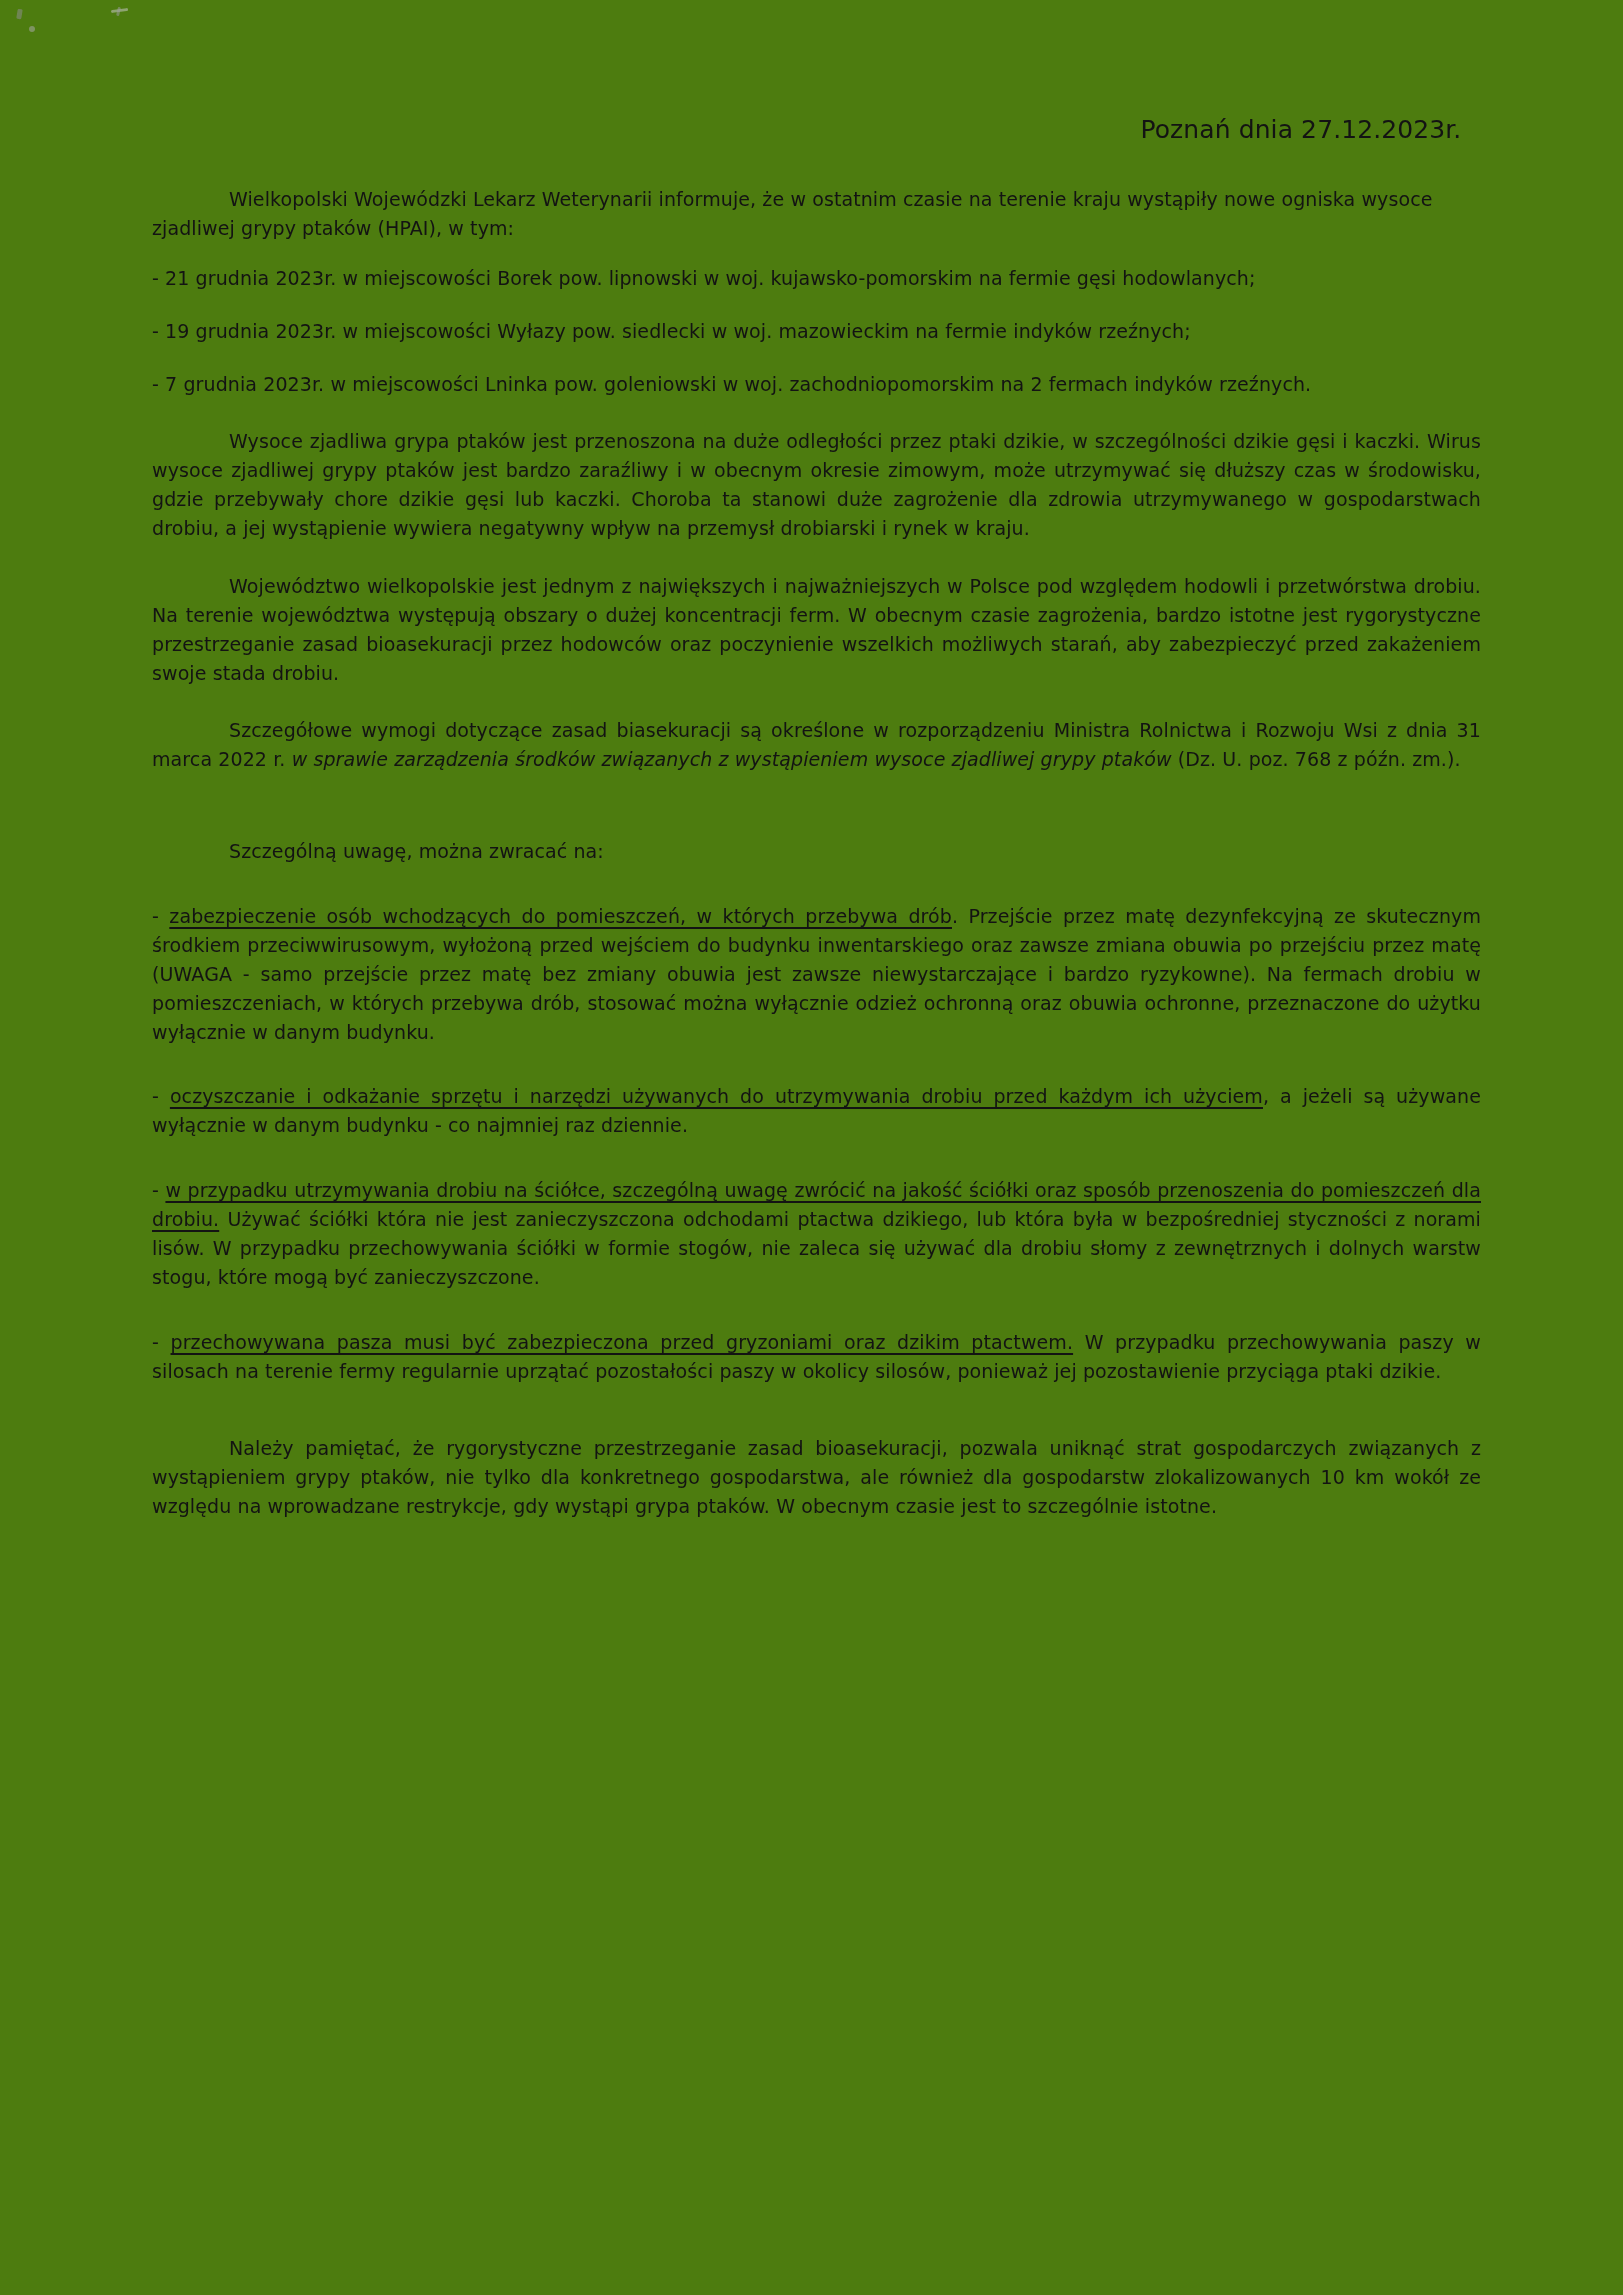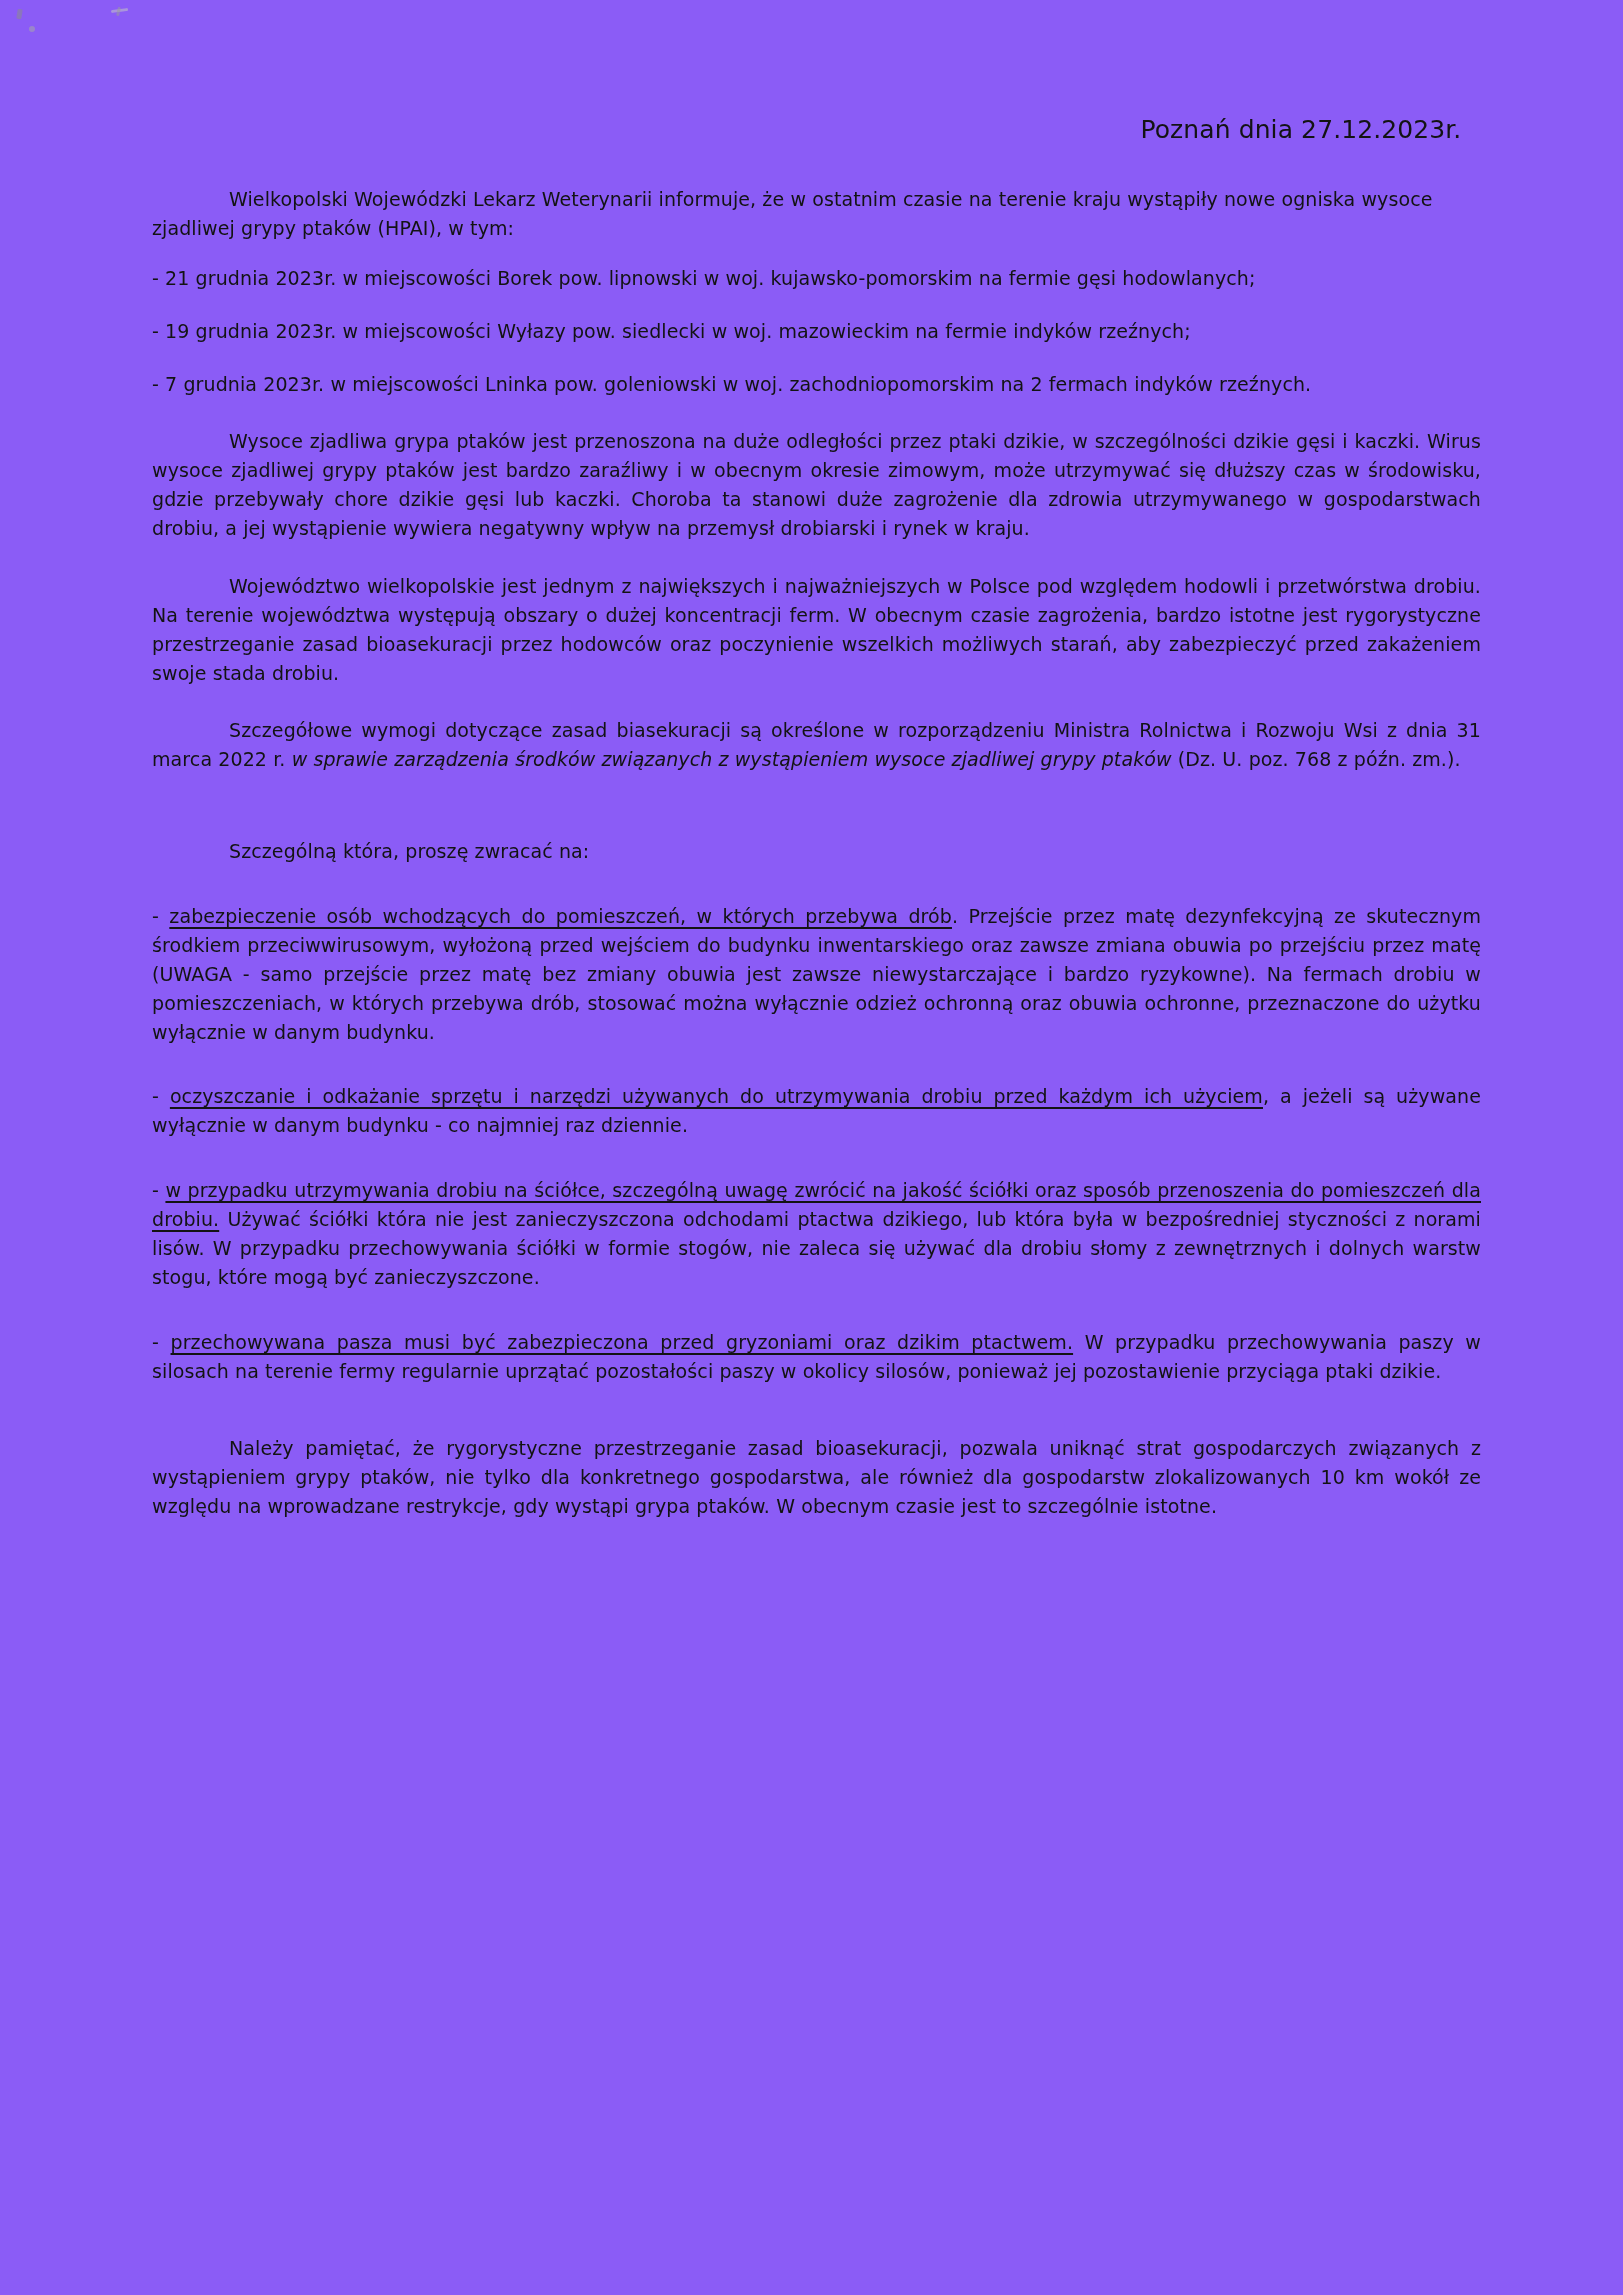--- a/index.html
+++ b/index.html
@@ -7,21 +7,21 @@
     margin: 0;
     padding: 0;
     background: #ffffff;
   }
 
   .page {
     position: relative;
     width: 1623px;
     height: 2295px;
     margin: 0 auto;
-    background: #8b5cf6;
+    background: #4d7c0f;
     box-sizing: border-box;
     font-family: "DejaVu Sans", "Liberation Sans", sans-serif;
     color: #131313;
     overflow: hidden;
   }
 
   
   .speck {
     position: absolute;
     background: #b9b9b9;
@@ -127,21 +127,21 @@
     <p class="outbreak first">- 21 grudnia 2023r. w miejscowości Borek  pow. lipnowski w woj. kujawsko-pomorskim  na fermie gęsi hodowlanych;</p>
     <p class="outbreak">- 19 grudnia 2023r. w miejscowości Wyłazy pow. siedlecki w woj. mazowieckim na fermie indyków rzeźnych;</p>
     <p class="outbreak">- 7 grudnia 2023r. w miejscowości Lninka pow. goleniowski w woj. zachodniopomorskim na 2 fermach indyków rzeźnych.</p>
 
     <p class="para">Wysoce zjadliwa grypa ptaków jest przenoszona na duże odległości przez ptaki dzikie, w szczególności dzikie gęsi i kaczki.  Wirus wysoce zjadliwej grypy ptaków jest bardzo zaraźliwy i w obecnym okresie zimowym, może utrzymywać się dłuższy czas w środowisku, gdzie przebywały chore dzikie gęsi lub kaczki. Choroba ta stanowi duże zagrożenie dla zdrowia utrzymywanego w gospodarstwach drobiu, a jej wystąpienie wywiera negatywny wpływ na przemysł drobiarski i rynek w kraju.</p>
 
     <p class="para">Województwo wielkopolskie jest jednym z największych i najważniejszych w Polsce pod względem hodowli i przetwórstwa drobiu. Na terenie województwa występują obszary o dużej koncentracji ferm. W obecnym czasie zagrożenia, bardzo istotne jest rygorystyczne przestrzeganie zasad bioasekuracji przez hodowców oraz poczynienie wszelkich możliwych starań, aby zabezpieczyć przed zakażeniem swoje stada drobiu.</p>
 
     <p class="para"><span>Szczegółowe wymogi dotyczące zasad biasekuracji są określone w rozporządzeniu Ministra Rolnictwa i Rozwoju Wsi z dnia 31 marca 2022 r. </span><em class="it">w sprawie zarządzenia środków związanych z wystąpieniem wysoce zjadliwej grypy ptaków </em><span>(Dz. U. poz. 768 z późn. zm.).</span></p>
 
-    <p class="attention">Szczególną która, proszę zwracać na:</p>
+    <p class="attention">Szczególną uwagę, można zwracać na:</p>
 
     <p class="bullet"><span>- </span><u class="ul">zabezpieczenie osób wchodzących do pomieszczeń, w których przebywa drób</u><span>. Przejście przez matę dezynfekcyjną ze skutecznym środkiem przeciwwirusowym, wyłożoną przed wejściem do budynku inwentarskiego oraz zawsze zmiana obuwia po przejściu przez matę (UWAGA - samo przejście przez matę bez zmiany obuwia jest zawsze niewystarczające i bardzo ryzykowne). Na fermach drobiu w pomieszczeniach, w których przebywa drób, stosować można wyłącznie odzież ochronną oraz obuwia ochronne, przeznaczone do użytku wyłącznie w danym budynku.</span></p>
 
     <p class="bullet"><span>- </span><u class="ul">oczyszczanie i odkażanie sprzętu i narzędzi używanych do utrzymywania drobiu przed każdym ich użyciem</u><span>, a jeżeli są używane wyłącznie w danym budynku - co najmniej raz dziennie.</span></p>
 
     <p class="bullet"><span>- </span><u class="ul">w przypadku utrzymywania drobiu na ściółce, szczególną uwagę zwrócić na jakość ściółki oraz sposób przenoszenia do pomieszczeń dla drobiu.</u><span> Używać ściółki która nie jest zanieczyszczona odchodami ptactwa dzikiego, lub która była w bezpośredniej styczności z norami lisów. W przypadku przechowywania ściółki w formie stogów, nie zaleca się używać dla drobiu słomy  z zewnętrznych i dolnych warstw stogu, które mogą być zanieczyszczone.</span></p>
 
     <p class="bullet"><span>-  </span><u class="ul">przechowywana  pasza  musi  być  zabezpieczona  przed  gryzoniami  oraz  dzikim  ptactwem.</u><span>  W  przypadku przechowywania paszy w silosach na terenie fermy regularnie uprzątać pozostałości paszy w okolicy silosów, ponieważ jej pozostawienie przyciąga ptaki dzikie.</span></p>
 
     <p class="closing">Należy pamiętać, że rygorystyczne przestrzeganie zasad bioasekuracji, pozwala uniknąć strat gospodarczych związanych z wystąpieniem grypy ptaków, nie tylko dla konkretnego gospodarstwa, ale również dla gospodarstw zlokalizowanych 10 km wokół ze względu na wprowadzane restrykcje, gdy wystąpi grypa ptaków.  W obecnym czasie jest to szczególnie istotne.</p>

